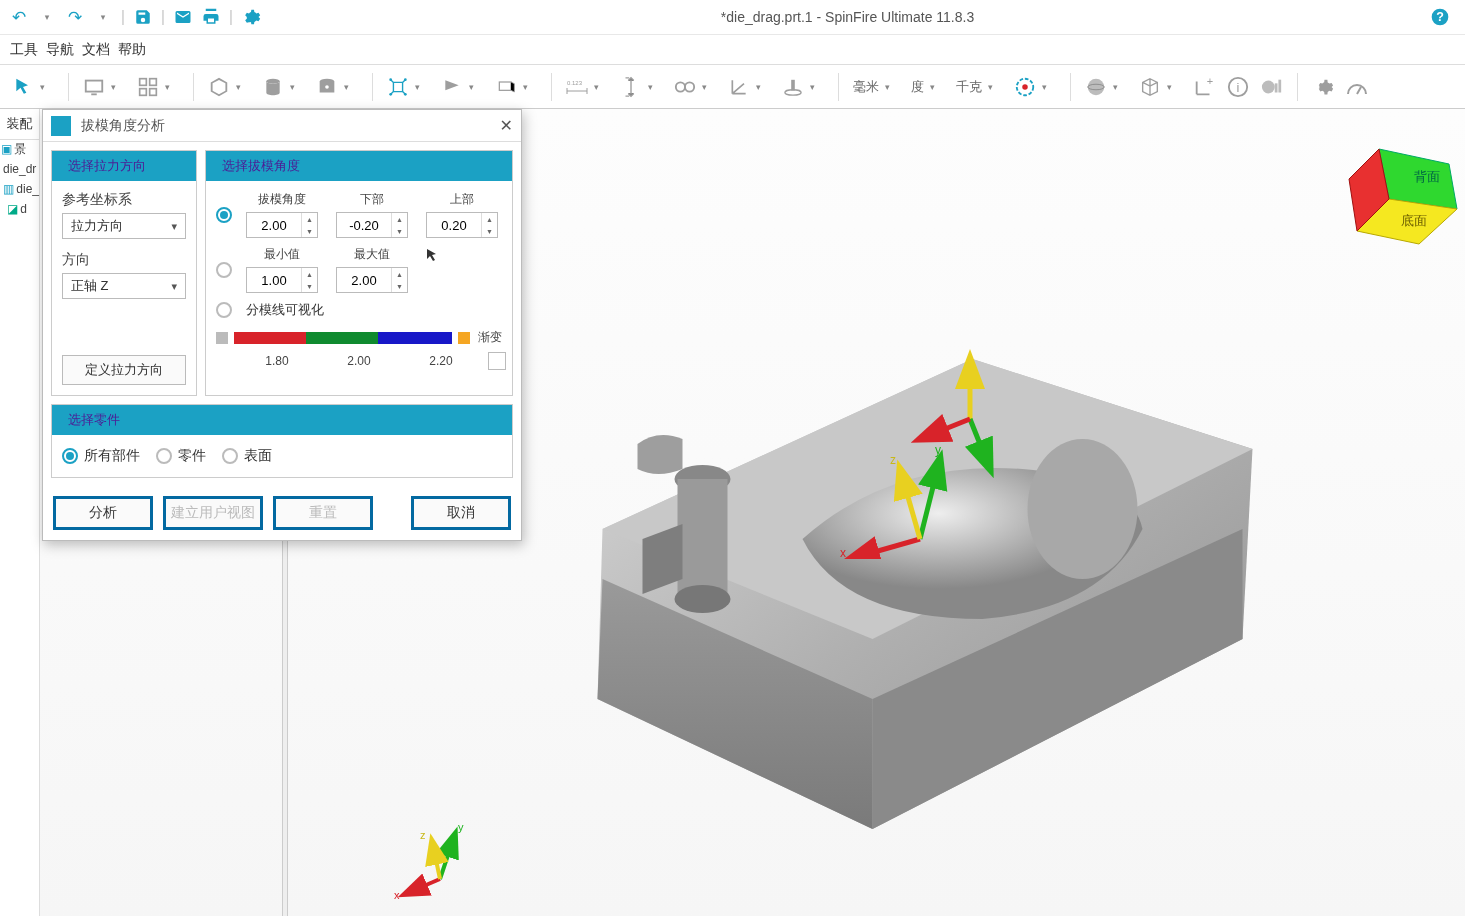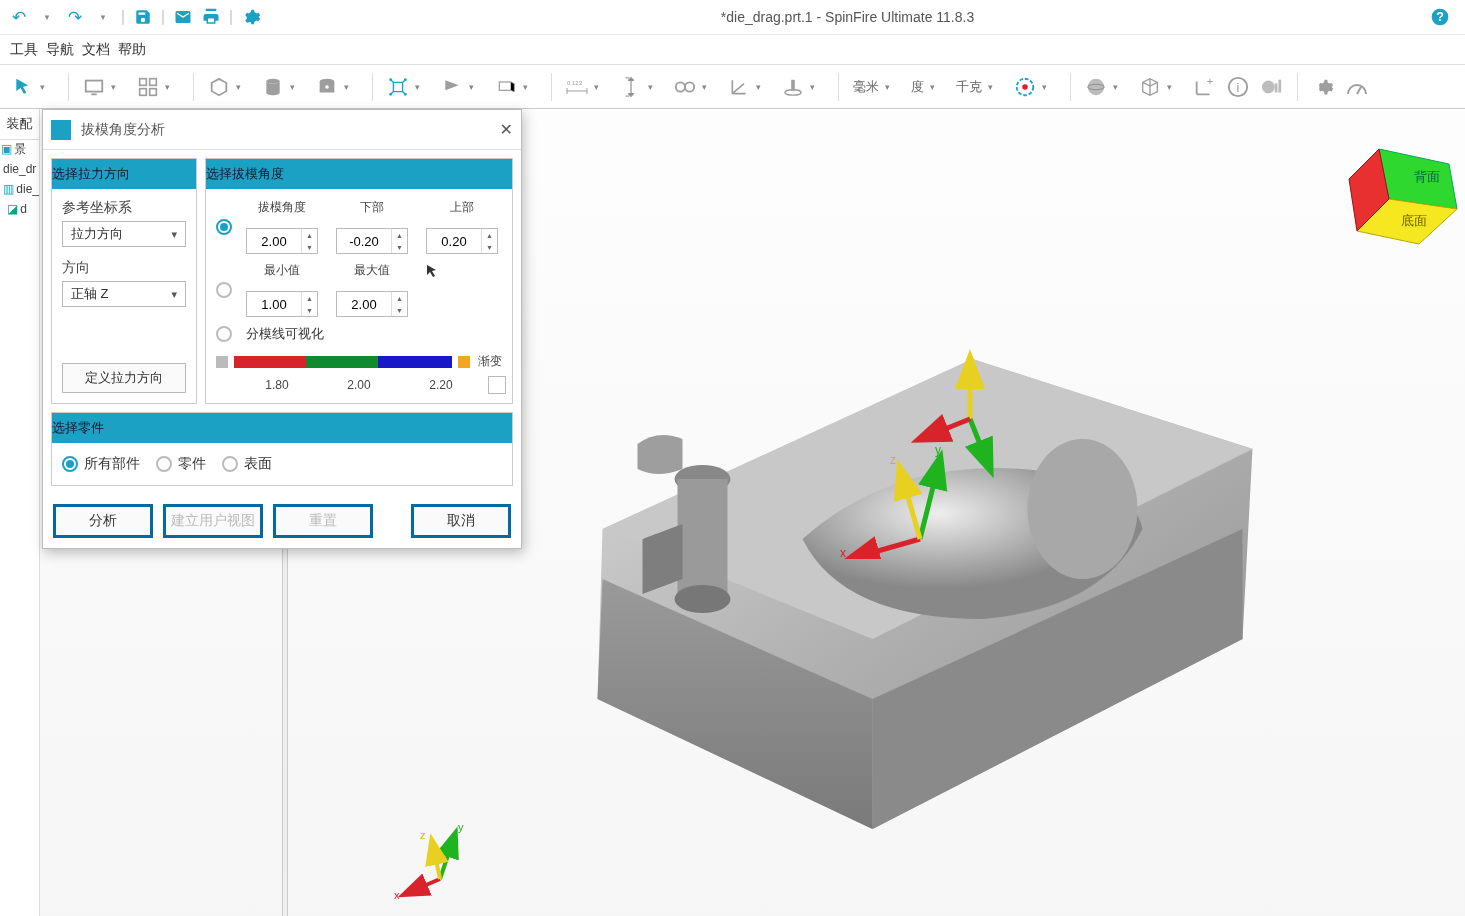--- a/index.html
+++ b/index.html
@@ -19,37 +19,37 @@
 .tb-dd{width:12px;color:#888;font-size:9px;margin-left:-2px;margin-right:6px;}
 .tb-sep{width:1px;height:28px;background:#ddd;margin:0 6px;}
 .tb-text{color:#666;font-size:13px;margin:0 4px;}
 .content{position:relative;height:807px;display:flex;}
 .left-panel{width:40px;background:#fff;border-right:1px solid #ddd;}
 .left-tab{writing-mode:horizontal-tb;padding:6px 4px;color:#333;text-align:center;border-bottom:1px solid #ddd;font-size:13px;}
 .tree{position:absolute;left:0;top:30px;width:40px;font-size:12px;color:#444;line-height:20px;padding-left:1px;overflow:hidden;}
 .tree div{white-space:nowrap;display:flex;align-items:center;gap:2px;}
 .viewport{flex:1;position:relative;background:linear-gradient(#fdfdfd,#f6f6f6);}
 .dialog{position:absolute;left:42px;top:0;width:480px;background:#fff;border:1px solid #bbb;box-shadow:2px 4px 12px rgba(0,0,0,.25);}
-.dlg-head{height:40px;display:flex;align-items:center;gap:10px;padding:0 8px;border-bottom:1px solid #ddd;}
+.dlg-head{height:32px;display:flex;align-items:center;gap:10px;padding:0 8px;border-bottom:1px solid #ddd;}
 .dlg-head .hicon{width:20px;height:20px;background:#1ba1c4;}
 .dlg-head .htxt{flex:1;color:#555;font-size:14px;}
 .dlg-head .close{font-size:16px;color:#555;cursor:pointer;}
 .dlg-body{padding:8px;display:grid;grid-template-columns:146px 1fr;gap:8px;}
 .panel{border:1px solid #ccc;}
-.phead{background:#1ba1c4;color:#0f172a;padding:6px 0;font-size:13px;}
+.phead{background:#1ba1c4;color:#4c1d95;padding:6px 16px;font-size:13px;}
 .pbody{padding:10px;}
 .lbl{color:#444;font-size:14px;margin-bottom:4px;}
 .sel{width:100%;height:26px;border:1px solid #bbb;background:#fff;display:flex;align-items:center;justify-content:space-between;padding:0 8px;margin-bottom:12px;font-size:13px;}
 .sel::after{content:"▾";color:#555;font-size:11px;}
 .btn{width:100%;height:30px;border:1px solid #bbb;background:#fafafa;display:flex;align-items:center;justify-content:center;font-size:13px;color:#333;}
 .angle-row{display:flex;align-items:center;gap:8px;margin-bottom:8px;}
 .radio{width:16px;height:16px;border:2px solid #1ba1c4;border-radius:50%;display:flex;align-items:center;justify-content:center;flex-shrink:0;}
 .radio.on::after{content:"";width:8px;height:8px;background:#1ba1c4;border-radius:50%;}
 .radio.off{border-color:#bbb;}
-.field-col{display:flex;flex-direction:column;align-items:center;gap:12px;}
+.field-col{display:flex;flex-direction:column;align-items:center;gap:4px;}
 .field-col .flbl{font-size:12px;color:#444;}
 .spin{display:flex;align-items:center;border:1px solid #bbb;height:26px;}
 .spin input{width:54px;border:none;outline:none;text-align:center;font-size:13px;height:100%;}
 .spin .arrows{width:16px;display:flex;flex-direction:column;border-left:1px solid #ddd;height:100%;}
 .spin .arrows span{flex:1;display:flex;align-items:center;justify-content:center;font-size:7px;color:#666;}
 .grad-row{display:flex;align-items:center;gap:6px;margin-top:10px;}
 .grad-sq{width:12px;height:12px;background:#bbb;}
 .grad-bar{flex:1;height:12px;background:linear-gradient(to right,#d8232a 0%,#d8232a 33%,#0f8a2f 33%,#0f8a2f 66%,#1818c8 66%,#1818c8 100%);}
 .grad-sq2{width:12px;height:12px;background:#f5a623;}
 .grad-lbl{font-size:12px;color:#444;margin-left:2px;}

